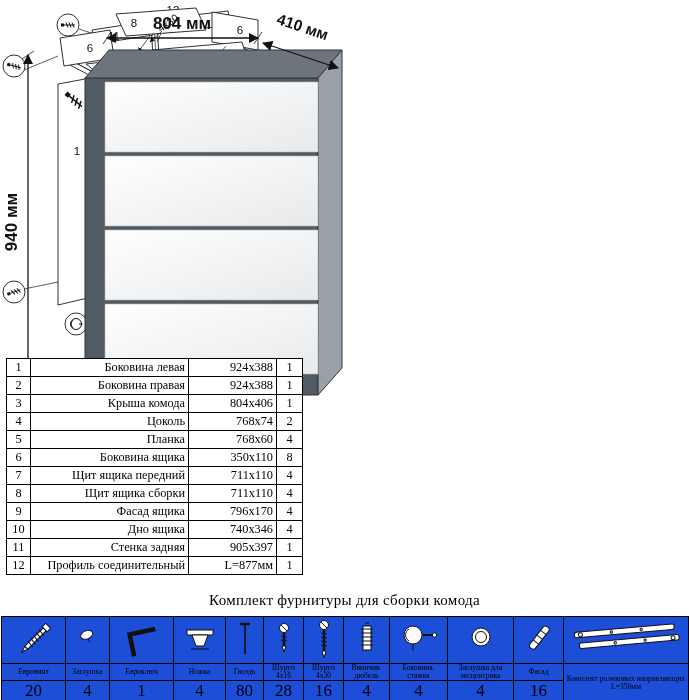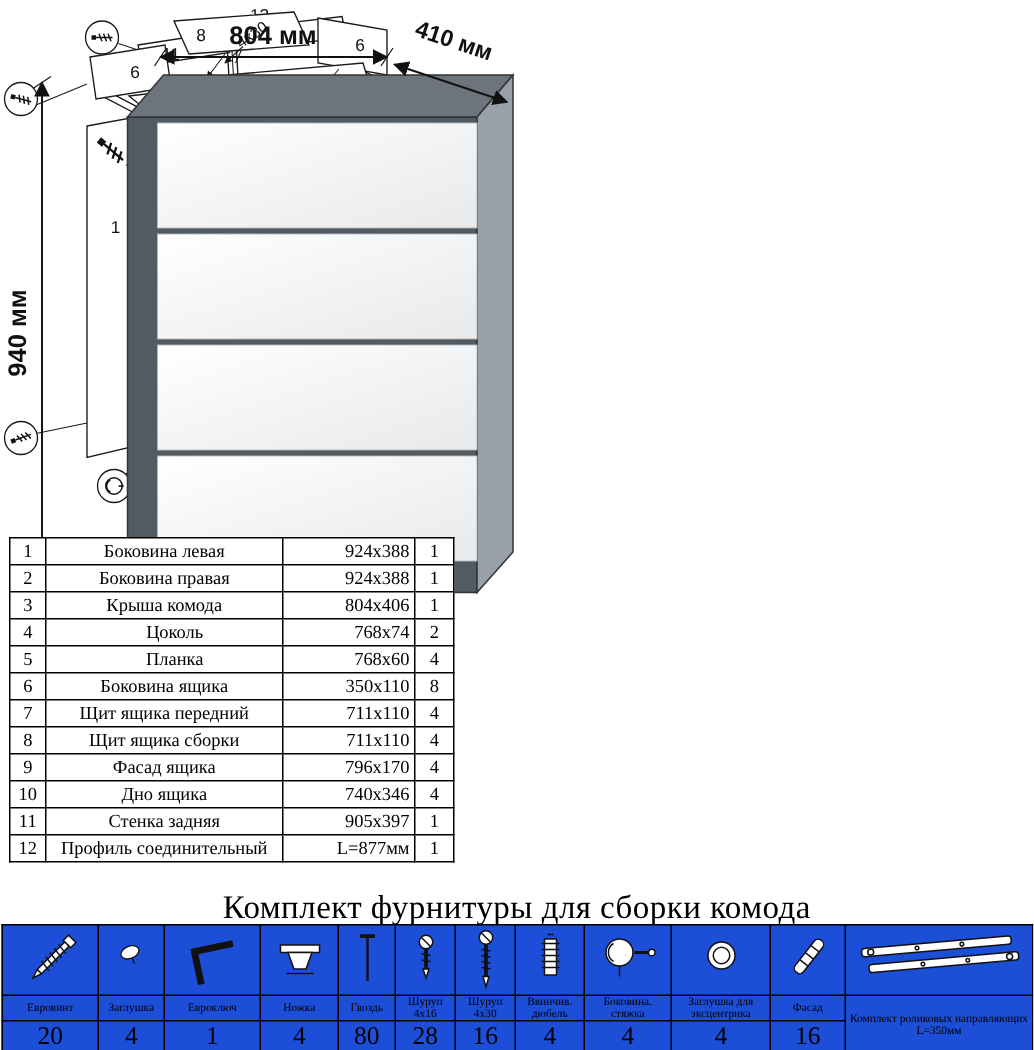--- a/index.html
+++ b/index.html
@@ -12,27 +12,27 @@
   .lead  { stroke:#1a1a1a; stroke-width:0.7; fill:none; }
   .plabel { font-size:11.5px; text-anchor:middle; }
 
   #frame-svg  { left:0;   top:0;   }
   #drawer-svg { left:385; top:0;   }
   #render-svg { left:330; top:180; }
 
   #parts-table { position:absolute; left:6px; top:358px; border-collapse:collapse; background:#fff; }
   #parts-table td { border:1px solid #000; font-size:12.3px; height:18px; padding:0 3px; line-height:1; white-space:nowrap; }
   .c-num  { width:24px;  text-align:center; }
-  .c-name { width:158px; text-align:center; }
+  .c-name { width:158px; text-align:right; }
   .c-size { width:88px;  text-align:right; }
   .c-qty  { width:26px;  text-align:center; }
   .indent { padding-left:17px !important;margin-top:44px; }
 
   #hw-title { position:absolute; top:592px; left:0; width:689px; text-align:center;
-              font-size:22px; letter-spacing:0.3px; }
+              font-size:15px; letter-spacing:0.3px; }
 
   #hw-table { position:absolute; left:1px; top:616px; width:687px; border-collapse:collapse; table-layout:fixed; background:#1d4ed8; }
   #hw-table td { border:1px solid #000; overflow:hidden; vertical-align:middle; }
   .hw-icon-cell  { height:47px; text-align:center; }
   .hw-icon-cell svg { position:static; display:inline-block; vertical-align:middle; }
   .hw-label-cell { height:17px; font-size:7.6px; line-height:1.05; text-align:center; padding:0 1px; }
   .hw-qty-cell   { height:16px; font-size:17px; text-align:center; }
 </style>
 </head>
 <body>

